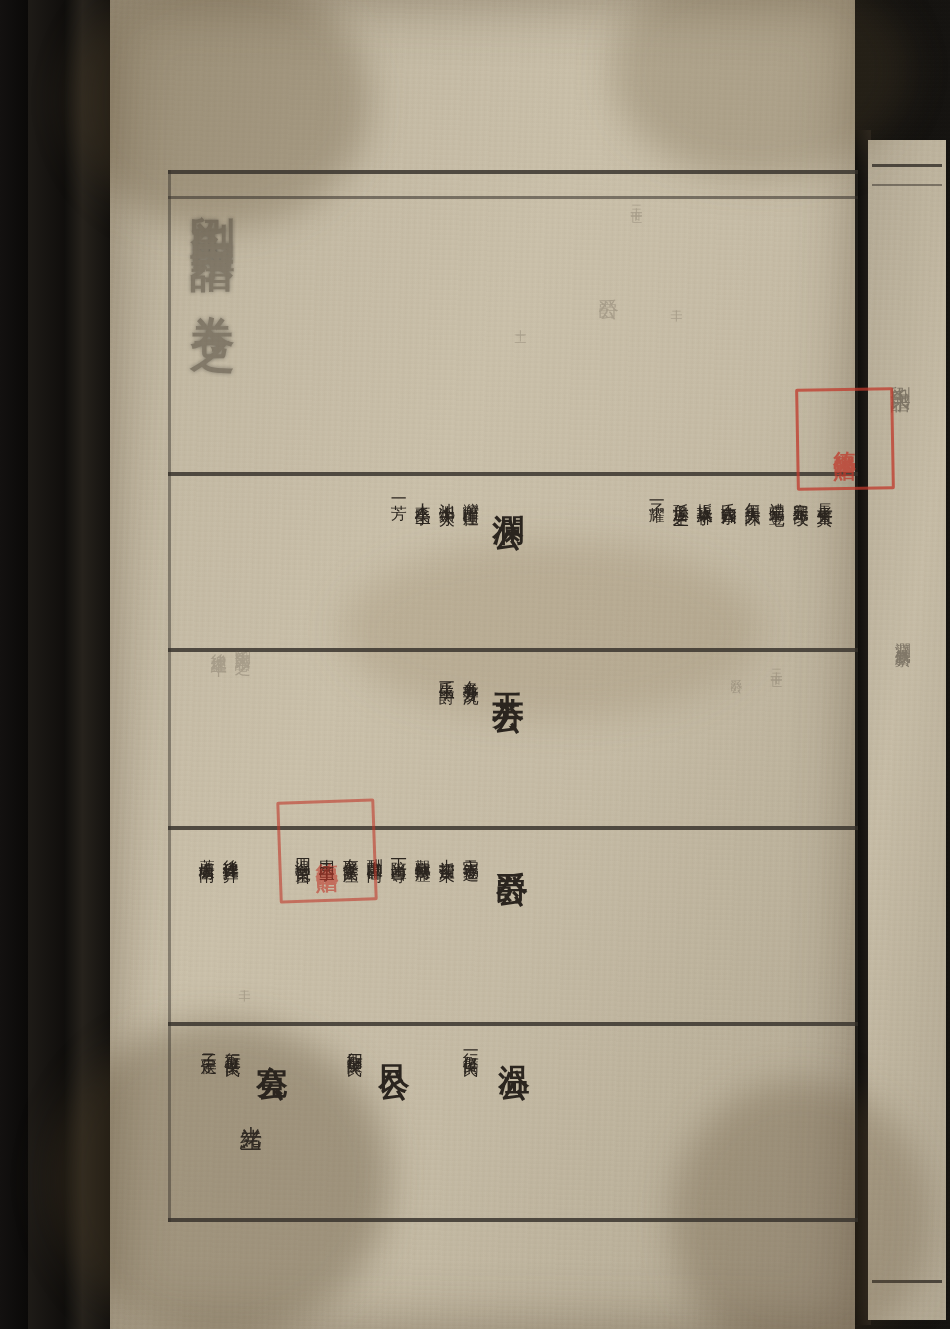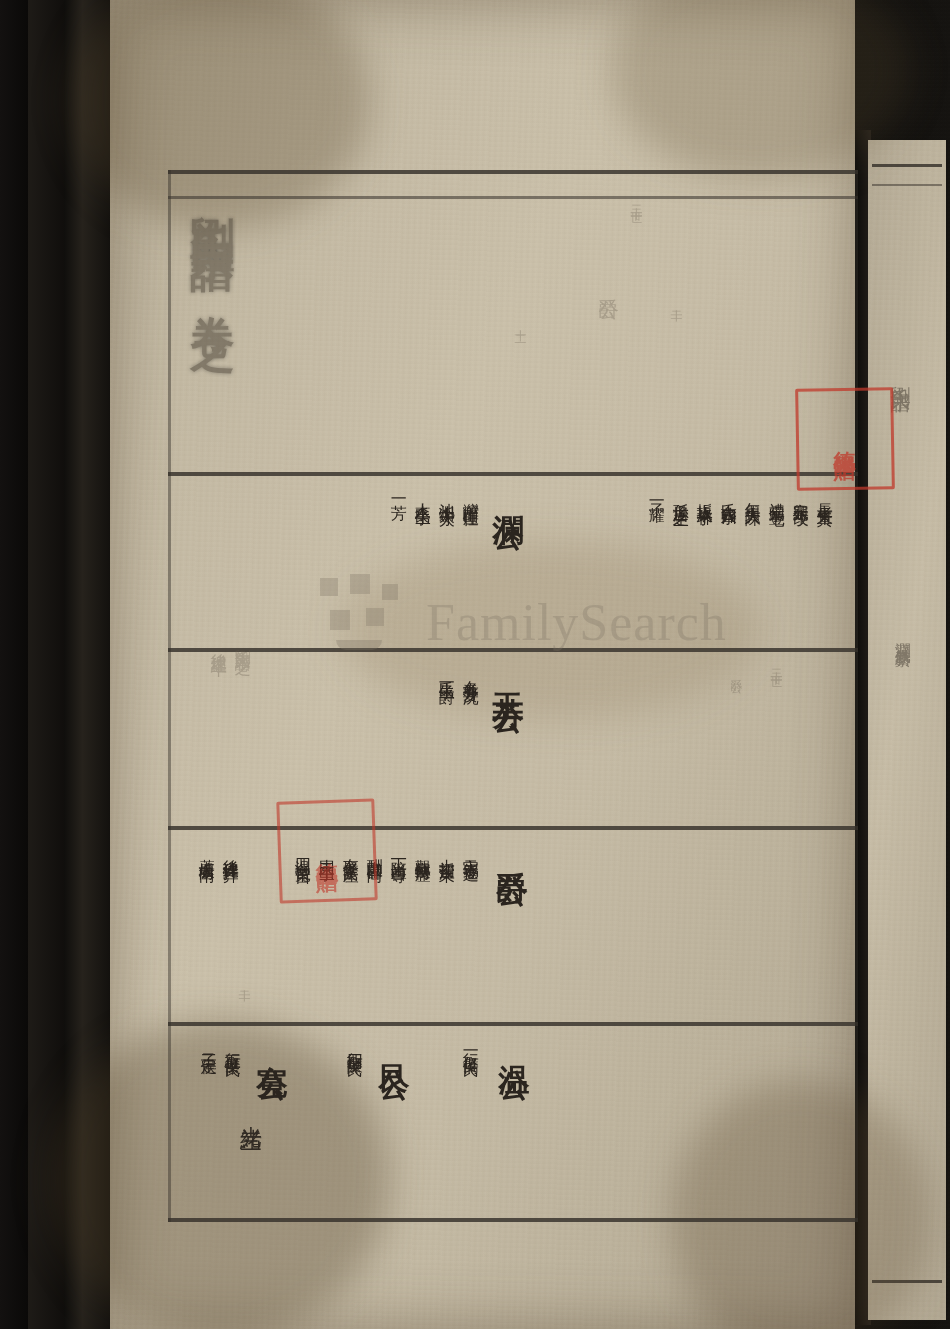--- a/index.html
+++ b/index.html
@@ -170,28 +170,17 @@
     <div class="vt big" style="left:146px;top:1040px;">寬公</div>
     <div class="vt sm" style="left:114px;top:1040px;">行五娶懷氏</div>
     <div class="vt sm" style="left:90px;top:1040px;">子三定侯</div>
 
     <div class="vt ghost xs" style="left:660px;top:660px;">二十二世</div>
     <div class="vt ghost xs" style="left:620px;top:670px;">爵公</div>
 
     <div class="seal s1">德學贈</div>
     <div class="seal s2">德學贈</div>
 
-    <div class="wm">
-      <div class="wm-mark">
-        <i style="left:4px;top:4px;width:18px;height:18px;"></i>
-        <i style="left:34px;top:0px;width:20px;height:20px;"></i>
-        <i style="left:66px;top:10px;width:16px;height:16px;"></i>
-        <i style="left:14px;top:36px;width:20px;height:20px;"></i>
-        <i style="left:50px;top:34px;width:18px;height:18px;"></i>
-        <i style="left:20px;top:66px;width:46px;height:10px;border-radius:0 0 24px 24px;"></i>
-      </div>
-      <div class="wm-text">FamilySearch</div>
-    </div>
 
     <div class="bottom-lbl">光緒三</div>
     <div class="vt ghost xs" style="left:128px;top:980px;">十二</div>
   </div>
 </div>
 
 </body></html>

